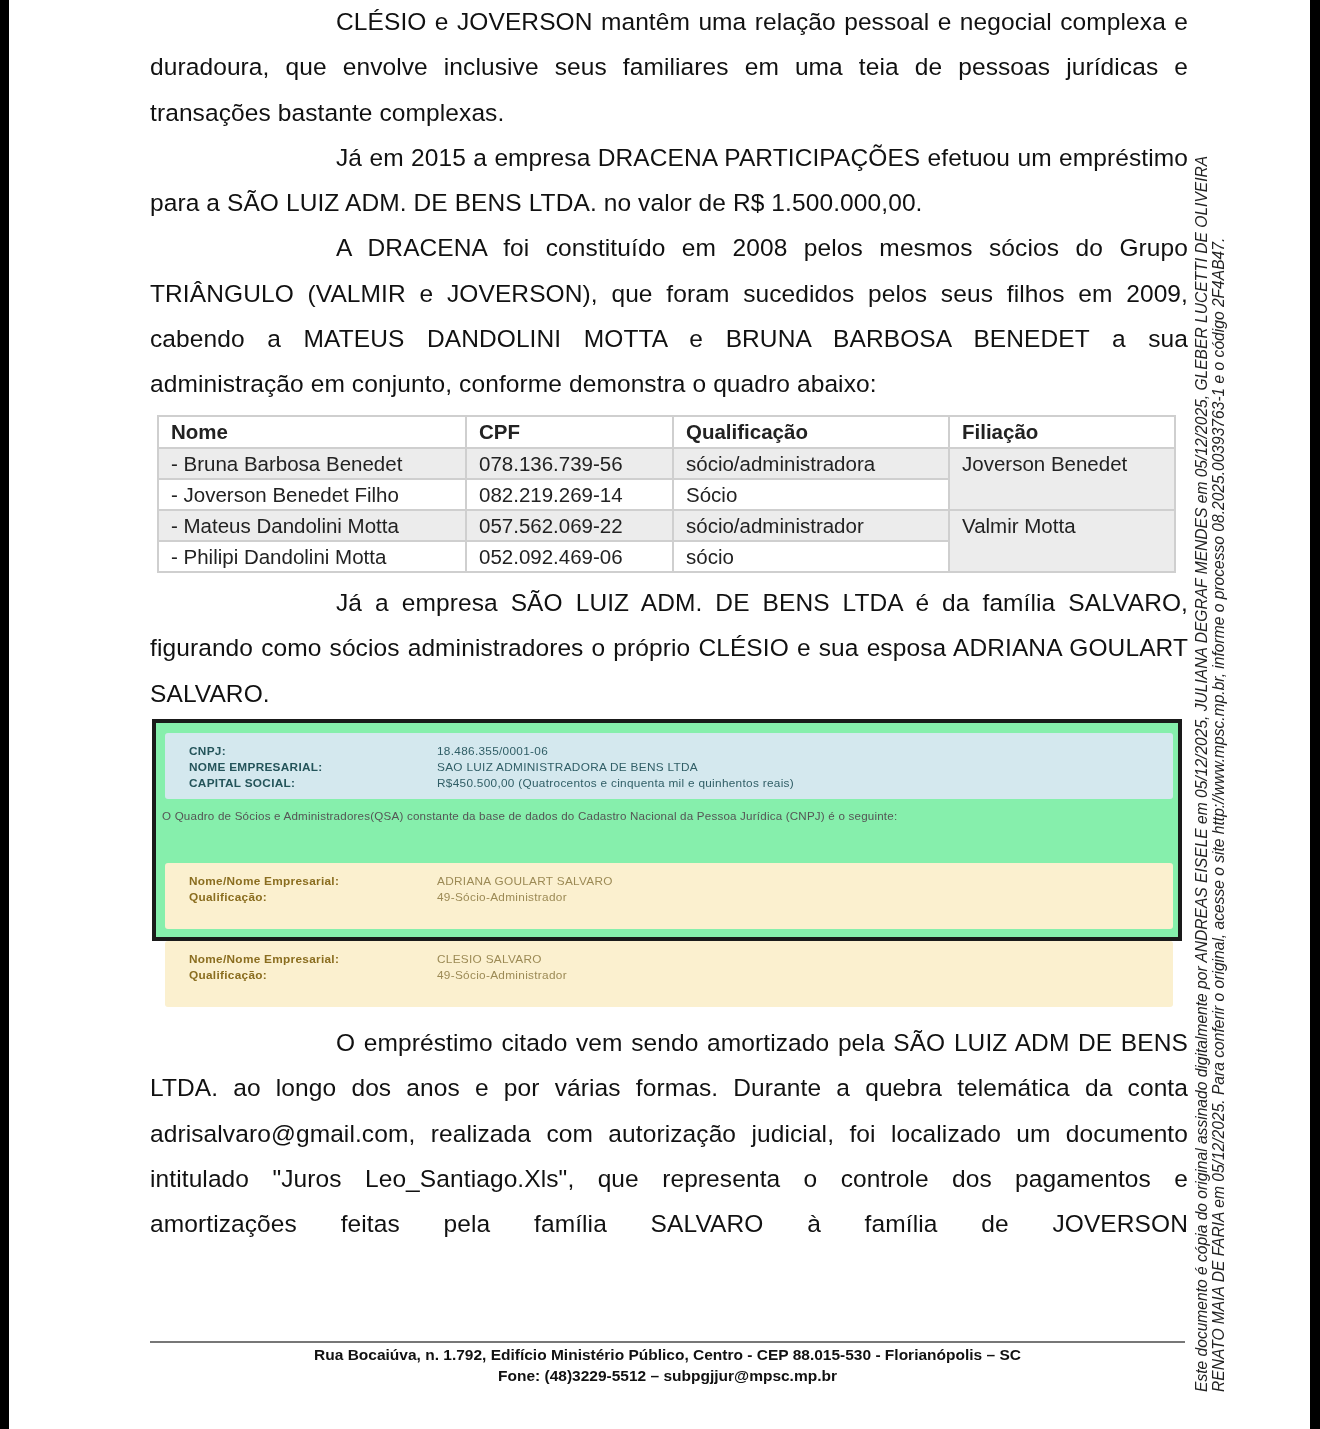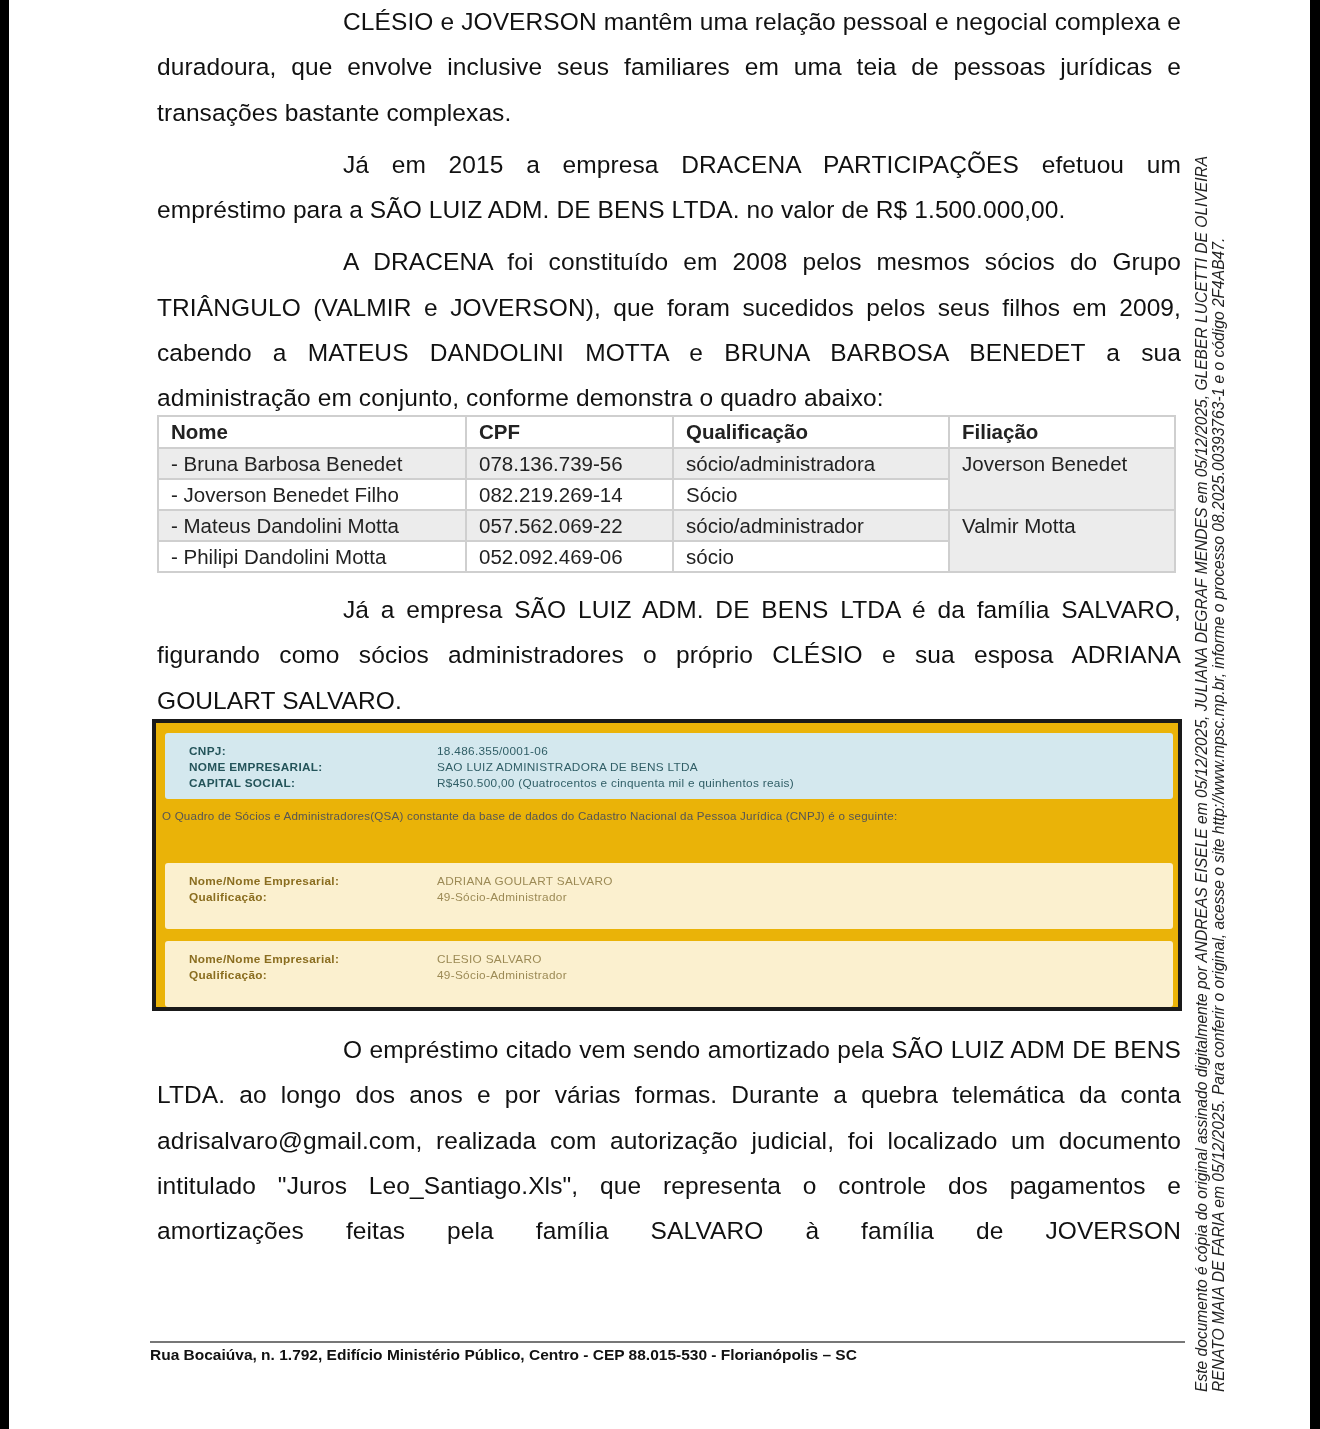--- a/index.html
+++ b/index.html
@@ -7,21 +7,21 @@
     width: 1320px; height: 1429px; position: relative; overflow: hidden;
     background: #ffffff; color: #111111;
     font-family: "Liberation Sans", sans-serif;
   }
   .edge-left { position: absolute; left: 0; top: 0; width: 9px; height: 1429px; background: #000; }
   .edge-right { position: absolute; right: 0; top: 0; width: 10px; height: 1429px; background: #000; }
 
   .page { position: absolute; left: 150px; top: 0; width: 1038px; }
   .para {
     font-size: 24.5px; line-height: 45.3px; text-align: justify; text-align-last: left;
-    margin: 7px; letter-spacing: 0.1px;
+    margin: 0; letter-spacing: 0.1px;
   }
   .para .indent { display: inline-block; width: 186px; }
   .justify-last { text-align-last: justify; }
 
   
   .fam-table {
     position: absolute; left: 157px; top: 415px; width: 1019px;
     border-collapse: collapse; font-size: 20.5px; color: #222;
   }
   .fam-table th, .fam-table td {
@@ -30,22 +30,22 @@
   }
   .fam-table th { font-weight: bold; background: #fff; height: 30px; }
   .fam-table tr.shade td { background: #ececec; }
   .fam-table td.merge { background: #ececec; margin-top: 24px; }
   .fam-table col.c1 { width: 308px; }
   .fam-table col.c2 { width: 207px; }
   .fam-table col.c3 { width: 276px; }
 
   
   .cnpj-box {
-    position: absolute; left: 152px; top: 719px; width: 1030px; height: 292px;
-    border: 4px solid #1a1a1a; box-sizing: border-box; background: #eab308;
+    position: absolute; left: 152px; top: 719px; width: 1030px; height: 222px;
+    border: 4px solid #1a1a1a; box-sizing: border-box; background: #86efac;
     font-size: 11.8px; letter-spacing: 0.3px;
   }
   .cnpj-head {
     position: absolute; left: 9px; top: 10px; width: 1008px; height: 66px;
     background: #d4e8ee; border-radius: 3px;
   }
   .kv { position: absolute; line-height: 16px; }
   .kv .k { position: absolute; left: 0; width: 240px; font-weight: bold; }
   .kv .v { position: absolute; left: 248px; white-space: nowrap; }
   .cnpj-head .k { color: #24545a; }
@@ -54,21 +54,21 @@
   .partner {
     position: absolute; left: 9px; width: 1008px; height: 66px;
     background: #fbf0cf; border-radius: 3px;
   }
   .partner .k { color: #8a6d1f; }
   .partner .v { color: #9c8a55; }
 
   
   .footer-rule { position: absolute; left: 150px; top: 1341px; width: 1035px; height: 2px; background: #777; }
   .footer {
-    position: absolute; left: 150px; top: 1344px; width: 1035px; 
+    position: absolute; left: 150px; top: 1344px; width: 1035px; text-align: center;
     font-weight: bold; font-size: 15.5px; line-height: 21px; color: #111;
   }
 
   
   .margin-note {
     position: absolute; left: 1193px; top: 1392px; width: 1392px;
     transform-origin: 0 0; transform: rotate(-90deg);
     font-style: italic; font-size: 15.6px; line-height: 17px; color: #222;
     white-space: nowrap;
   }
@@ -171,18 +171,19 @@
   </div>
 </div>
 
 <div class="page" style="top:1020px;">
   <p class="para justify-last"><span class="indent"></span><span>O empréstimo citado vem sendo amortizado pela SÃO LUIZ ADM DE BENS LTDA. ao longo dos anos e por várias formas. Durante a quebra telemática da conta adrisalvaro@gmail.com, realizada com autorização judicial, foi localizado um documento intitulado "Juros Leo_Santiago.Xls", que representa o controle dos pagamentos e amortizações feitas pela família SALVARO à família de JOVERSON</span></p>
 </div>
 
 <div class="footer-rule"></div>
 <div class="footer">
   <div>Rua Bocaiúva, n. 1.792, Edifício Ministério Público, Centro - CEP 88.015-530 - Florianópolis – SC</div>
+  <div>Fone: (48)3229-5512 – subpgjjur@mpsc.mp.br</div>
 </div>
 
 <div class="margin-note">
   <div>Este documento é cópia do original assinado digitalmente por ANDREAS EISELE em 05/12/2025, JULIANA DEGRAF MENDES em 05/12/2025, GLEBER LUCETTI DE OLIVEIRA</div>
   <div>RENATO MAIA DE FARIA em 05/12/2025. Para conferir o original, acesse o site http://www.mpsc.mp.br, informe o processo 08.2025.00393763-1 e o código 2F4AB47.</div>
 </div>
 
 </body></html>

